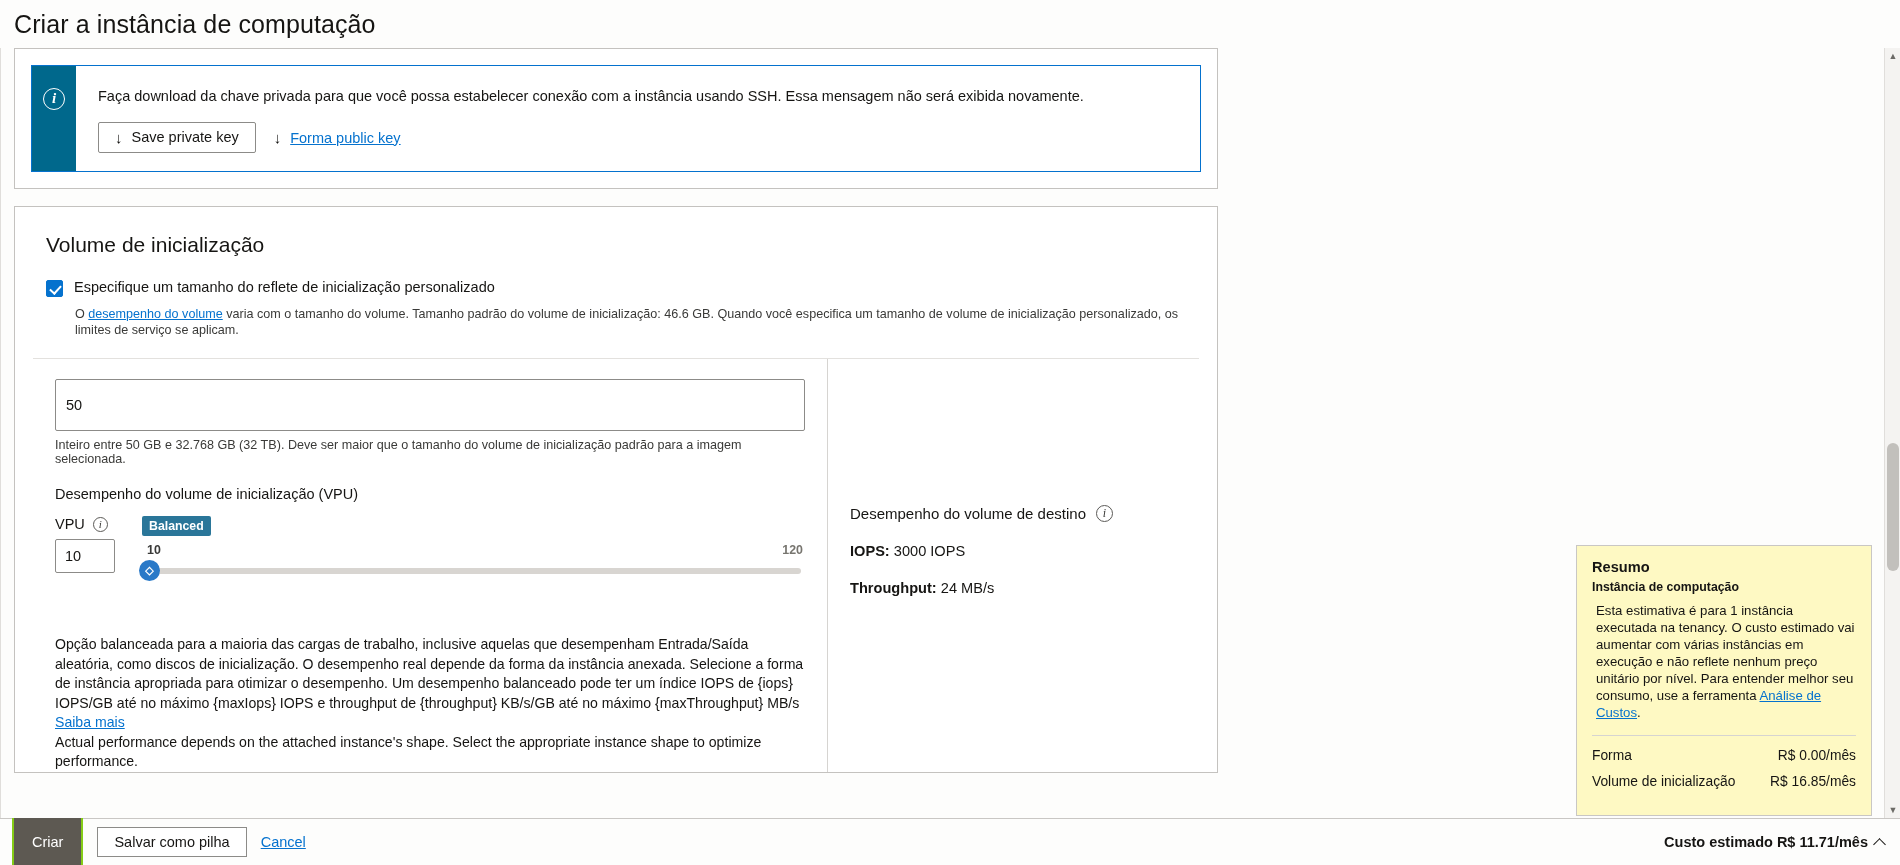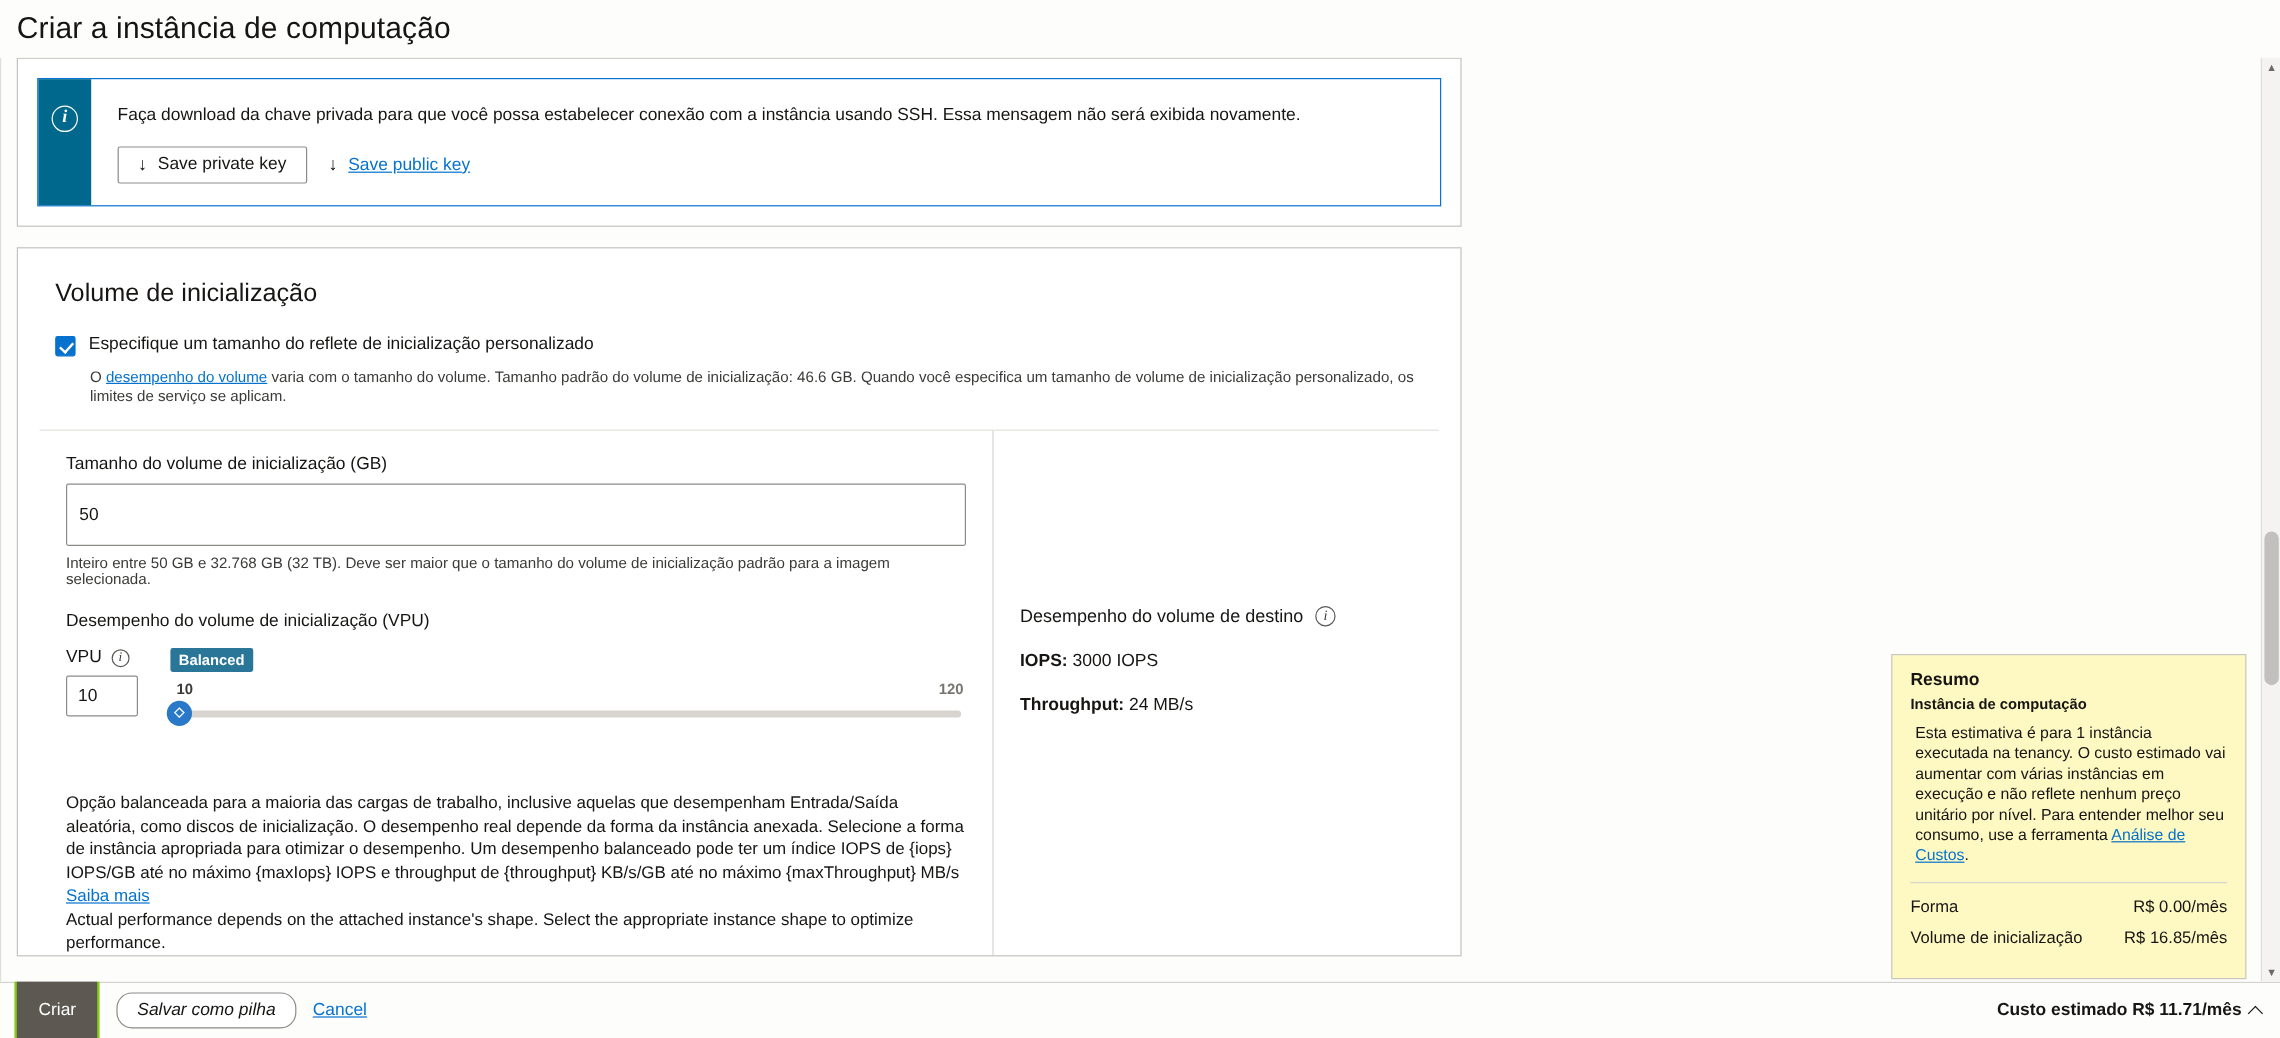--- a/index.html
+++ b/index.html
@@ -402,27 +402,26 @@
     font-size: 14.5px;
     font-family: "Liberation Sans", sans-serif;
     padding: 19px 18px;
     cursor: pointer;
     line-height: 1;
   }
   .btn-secondary {
     background: #ffffff;
     color: #161513;
     border: 1px solid #8c8b88;
-    border-radius: 13px;
+    border-radius: 0;
     font-size: 14.5px;
     font-family: "Liberation Sans", sans-serif;
     padding: 7px 16px;
     cursor: pointer;
     line-height: 1;
-    font-style: italic;
   }
   .cost-est {
     margin-left: auto;
     font-size: 14.5px;
     font-weight: 700;
     color: #161513;
     display: flex;
     align-items: center;
     gap: 7px;
     cursor: pointer;
@@ -503,42 +502,41 @@
             </div>
             <div class="banner-body">
               <div class="banner-text">Faça download da chave privada para que você possa estabelecer conexão com a instância usando SSH. Essa mensagem não será exibida novamente.</div>
               <div class="banner-actions">
                 <button class="btn">
                   <span class="dl-arrow">↓</span>
                   <span>Save private key</span>
                 </button>
                 <span class="save-pub">
                   <span class="dl-arrow">↓</span>
-                  <span class="pub-label link">Save public key</span>
+                  <span class="pub-label link">Forma public key</span>
                 </span>
               </div>
             </div>
           </div>
         </div>
 
         <div class="card boot">
           <div class="section-title">Volume de inicialização</div>
 
           <div class="chk-row">
             <div class="chk"></div>
             <div class="chk-label">Especifique um tamanho do reflete de inicialização personalizado</div>
           </div>
           <div class="chk-help">
             <span>O </span><span class="link-inline">desempenho do volume</span><span> varia com o tamanho do volume. Tamanho padrão do volume de inicialização: 46.6 GB. Quando você especifica um tamanho de volume de inicialização personalizado, os limites de serviço se aplicam.</span>
           </div>
 
           <div class="two-col">
 
             <div class="col-left">
-              <div class="field-label">Tamanho do volume de inicialização (GB)</div>
               <input class="text-input" type="text" value="50" style="">
               <div class="field-help">Inteiro entre 50 GB e 32.768 GB (32 TB). Deve ser maior que o tamanho do volume de inicialização padrão para a imagem selecionada.</div>
 
               <div class="vpu-block">
                 <div class="vpu-heading">Desempenho do volume de inicialização (VPU)</div>
                 <div class="vpu-row">
                   <div class="vpu-left">
                     <div class="vpu-cap">
                       <span>VPU</span>
                       <span class="i-circle">i</span>

